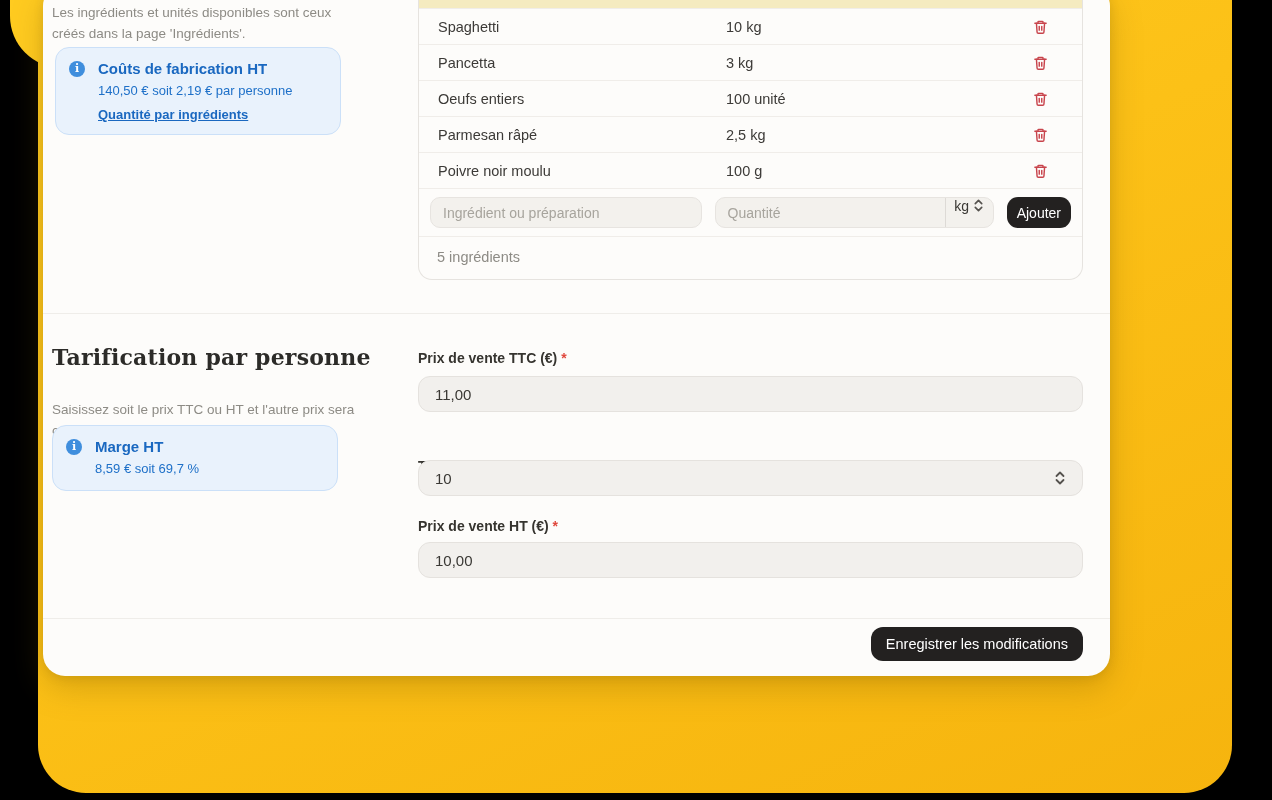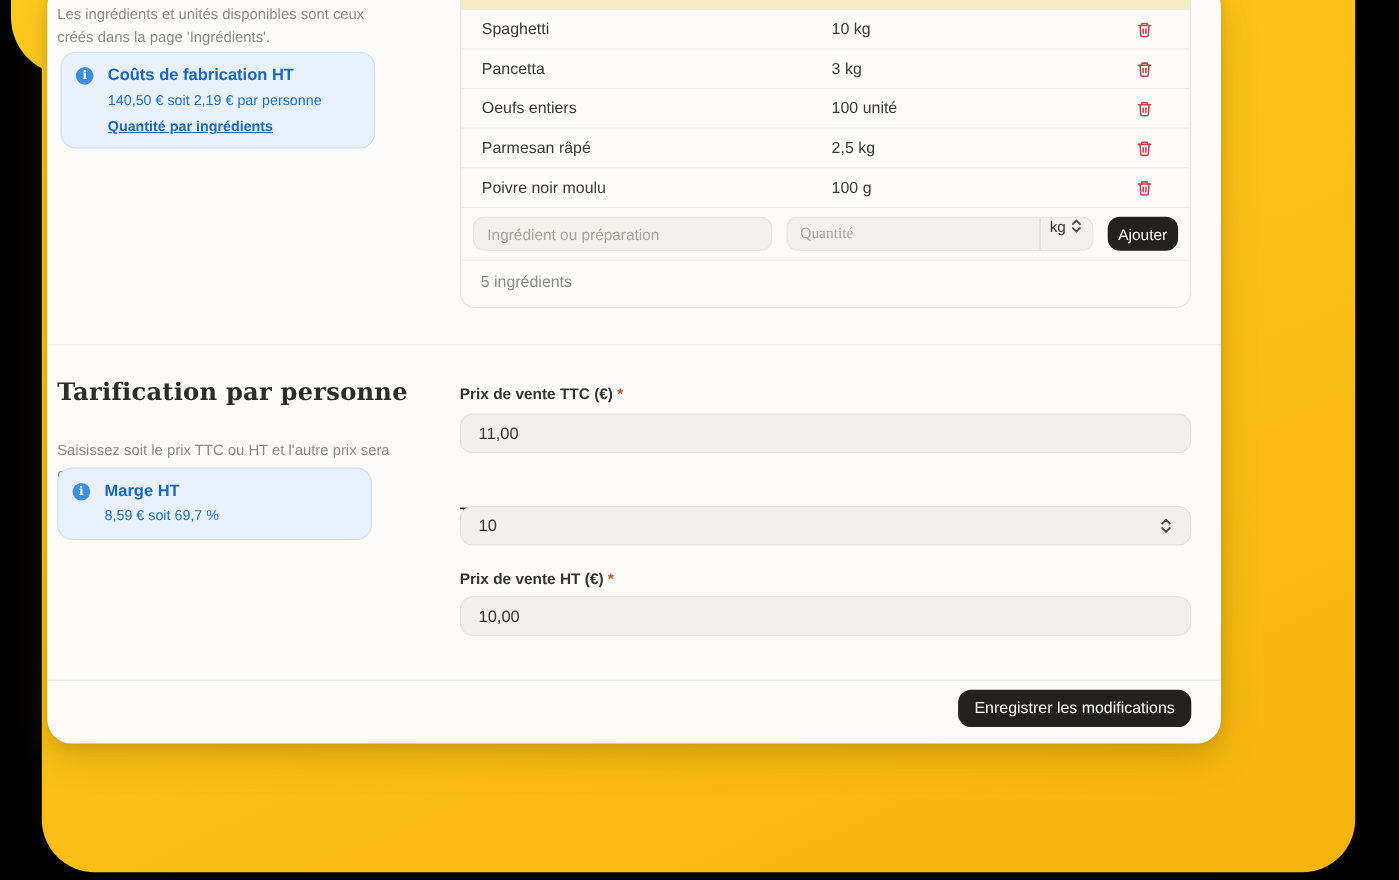--- a/index.html
+++ b/index.html
@@ -62,41 +62,41 @@
   
   .ing-table {
     position:absolute; left:375px; top:14px; width:665px;
     background:#FDFCFA; border:1px solid #E6E3DF; border-top:none;
     border-radius:0 0 14px 14px; overflow:hidden;
   }
   .row-highlight { height:10px; background:#F5EBC0; }
   .ing-row {
     height:36px; display:flex; align-items:center;
     border-top:1px solid #F0EDE9; padding:0 32px 0 19px;
-    font-size:14.5px; color:#3C3A37;gap:30px;
+    font-size:14.5px; color:#3C3A37;
   }
   .ing-name { width:288px; }
   .ing-qty  { flex:1; }
   .trash-btn { background:none; border:none; cursor:pointer; display:flex; align-items:center; padding:2px; }
   .ing-add-row {
     border-top:1px solid #F0EDE9; padding:8px 11px; display:flex; align-items:center; gap:13px;
   }
   .add-input {
     width:275px; height:31px; background:#F3F1ED; border:1px solid #E7E4E0;
     border-radius:10px; padding:0 12px; font-size:14px; color:#3A3834;
     font-family:"Liberation Sans", sans-serif; outline:none;
   }
   .add-input::placeholder { color:#A7A49D; }
   .qty-group {
     width:283px; height:31px; background:#F3F1ED; border:1px solid #E7E4E0;
     border-radius:10px; display:flex; align-items:stretch; overflow:hidden;
   }
   .qty-group input {
     flex:1; border:none; background:transparent; padding:0 12px;
-    font-size:14px; color:#3A3834; font-family:Liberation Serif, serif; outline:none;
+    font-size:14px; color:#3A3834; font-family:Liberation Sans, sans-serif; outline:none;
   }
   .qty-group input::placeholder { color:#A7A49D; }
   .qty-sep { width:1px; background:#DDDAD6; margin:0; }
   .unit-select {
     width:47px; display:flex; justify-content:center; gap:4px;
     font-size:14px; color:#3A3834; cursor:pointer;
   }
   .btn-dark {
     background:#232120; color:#fff; border:none; cursor:pointer;
     font-family:"Liberation Sans", sans-serif;

